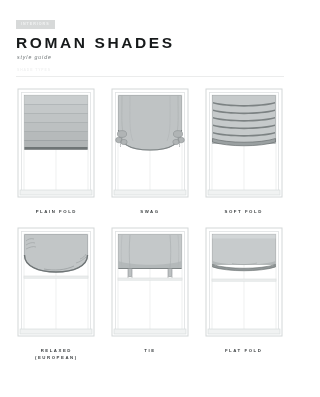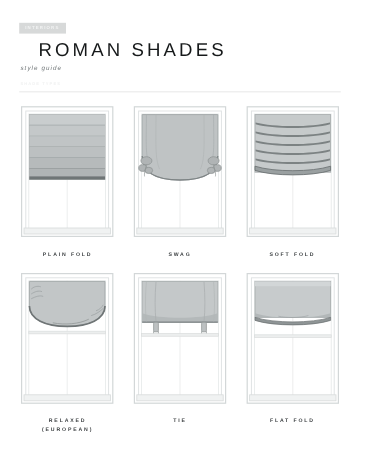--- a/index.html
+++ b/index.html
@@ -35,23 +35,23 @@
     color: #f2f3f3;
     font-size: 3.6px;
     letter-spacing: 1.0px;
     line-height: 1;
     padding: 2.6px 5px 2.4px 5px;
     text-transform: uppercase;
     font-weight: 700;
     border-radius: 0;
   }
   .title {
-    margin: 6px 0 0 16px;
+    margin: 6px 0 0 0;
     font-size: 15.5px;
-    font-weight: 400;
+    font-weight: 700;
     letter-spacing: 2.6px;
     line-height: 1.05;
     color: #16191a;
     text-transform: uppercase;
     white-space: nowrap;
   }
   .subtitle {
     margin: 3px 0 0 1px;
     font-size: 5.2px;
     letter-spacing: 0.9px;

